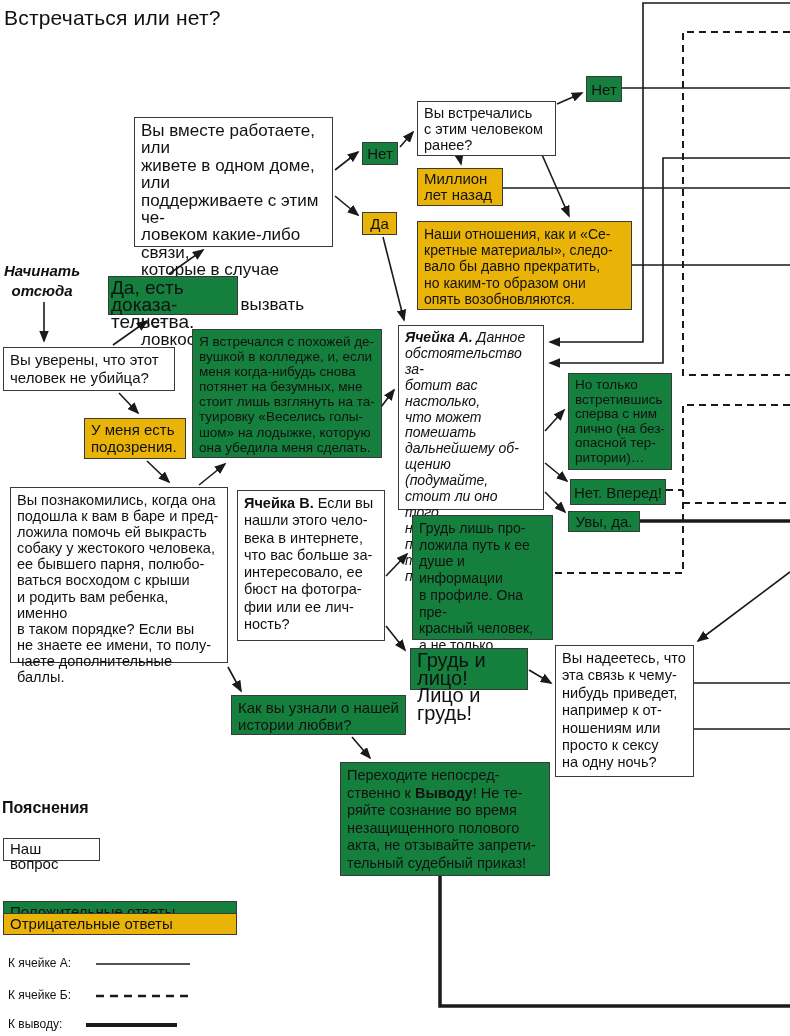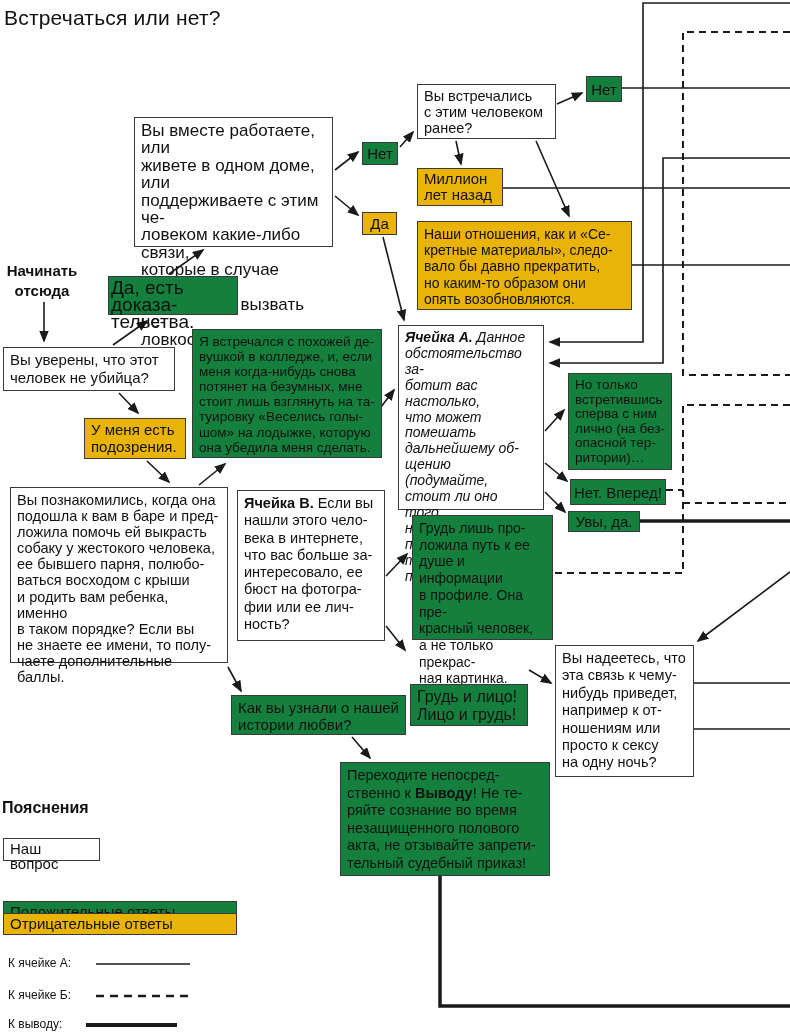--- a/index.html
+++ b/index.html
@@ -6,21 +6,21 @@
   .stage{position:relative;width:790px;height:1036px;background:#fff;overflow:hidden;
          font-family:"Liberation Sans","DejaVu Sans",sans-serif;color:#111;}
   .stage svg.wires{position:absolute;left:0;top:0;z-index:1;}
   .box{position:absolute;z-index:2;box-sizing:border-box;border:1.5px solid #3a3a3a;
        padding:4px 6px;white-space:pre-line;background:#fff;}
   .q{background:#ffffff;}
   .pos{background:#15803d;}
   .neg{background:#eab308;}
   .sm{display:flex;align-items:center;justify-content:center;padding:0;text-align:center;}
   .title{position:absolute;z-index:2;font-size:21px;letter-spacing:.2px;}
-  .lbl{position:absolute;z-index:2;font-weight:bold;white-space:pre-line;text-align:center;}
+  .lbl{position:absolute;z-index:2;font-weight:bold;white-space:pre-line;text-align:center;font-style:italic;}
   .legend-head{position:absolute;z-index:2;font-weight:bold;font-size:16px;}
   .legend-txt{position:absolute;z-index:2;font-size:12px;}
   b{font-weight:bold;}
 </style>
 </head>
 <body>
 
 <div class="stage">
 
   <svg class="wires" width="790" height="1036" viewBox="0 0 790 1036" stroke="#1a1a1a" stroke-width="1.6" fill="none">
@@ -90,21 +90,21 @@
 отсюда</div>
 
   <div class="box q" style="left:134px;top:117px;width:199px;height:130px;font-size:17px;line-height:17.4px;"><span>Вы вместе работаете, или
 живете в одном доме, или
 поддерживаете с этим че-
 ловеком какие-либо связи,
 которые в случае расста-
 вания могут вызвать не-
 ловкость…</span></div>
 
-  <div class="box q" style="left:417px;top:84px;width:139px;height:55px;font-size:14.5px;line-height:16.2px;padding:3px 6px;"><span>Вы встречались
+  <div class="box q" style="left:417px;top:101px;width:139px;height:55px;font-size:14.5px;line-height:16.2px;padding:3px 6px;"><span>Вы встречались
 с этим человеком
 ранее?</span></div>
 
   <div class="box q" style="left:3px;top:347px;width:172px;height:44px;font-size:15px;line-height:17.8px;padding:3px 6px;"><span>Вы уверены, что этот
 человек не убийца?</span></div>
 
   <div class="box q" style="left:10px;top:487px;width:218px;height:176px;font-size:14.5px;line-height:16.1px;"><span>Вы познакомились, когда она
 подошла к вам в баре и пред-
 ложила помочь ей выкрасть
 собаку у жестокого человека,
@@ -172,21 +172,21 @@
   <div class="box pos sm" style="left:568px;top:511px;width:72px;height:21px;font-size:15px;"><span>Увы, да.</span></div>
 
   <div class="box pos" style="left:412px;top:515px;width:141px;height:125px;font-size:14px;line-height:16.7px;"><span>Грудь лишь про-
 ложила путь к ее
 душе и информации
 в профиле. Она пре-
 красный человек,
 а не только прекрас-
 ная картинка.</span></div>
 
-  <div class="box pos" style="left:410px;top:648px;width:118px;height:42px;font-size:16px;line-height:17.5px;padding:3px 6px;margin-top:36px;"><span>Грудь и лицо!
+  <div class="box pos" style="left:410px;top:648px;width:118px;height:42px;font-size:20px;line-height:17.5px;padding:3px 6px;"><span>Грудь и лицо!
 Лицо и грудь!</span></div>
 
   <div class="box pos" style="left:231px;top:695px;width:175px;height:40px;font-size:15px;line-height:17.2px;padding:3px 6px;"><span>Как вы узнали о нашей
 истории любви?</span></div>
 
   <div class="box pos" style="left:340px;top:762px;width:210px;height:114px;font-size:14.5px;line-height:17.6px;"><span>Переходите непосред-
 ственно к </span><b>Выводу</b><span>! Не те-
 ряйте сознание во время
 незащищенного полового
 акта, не отзывайте запрети-

